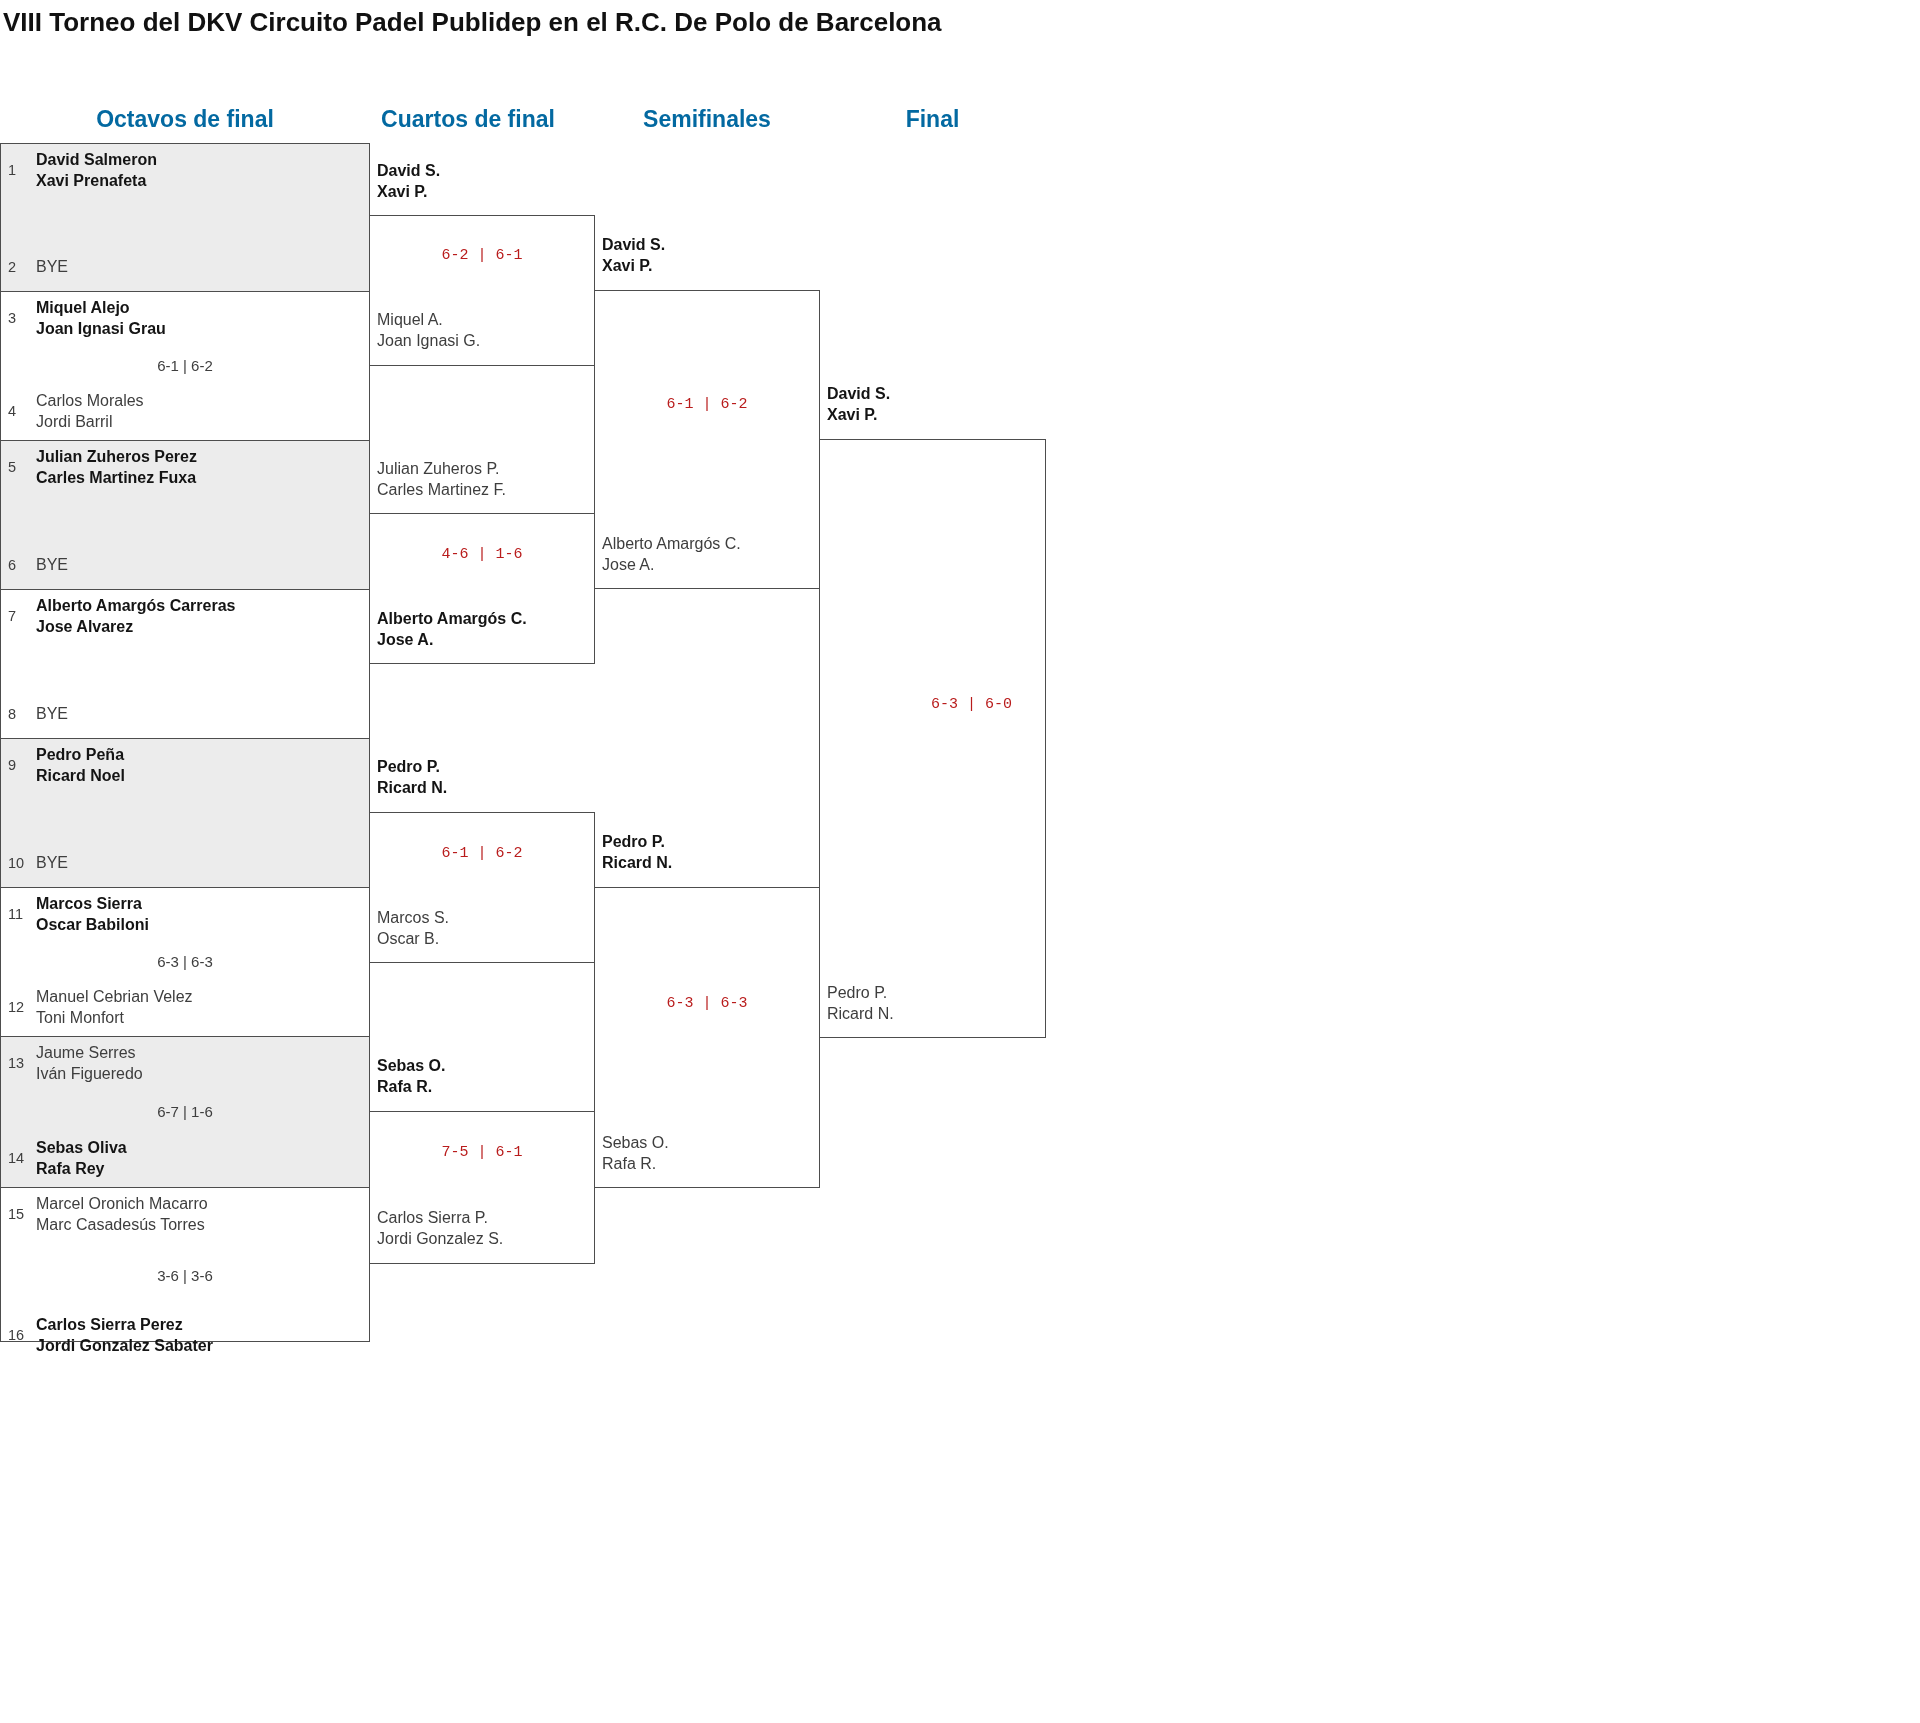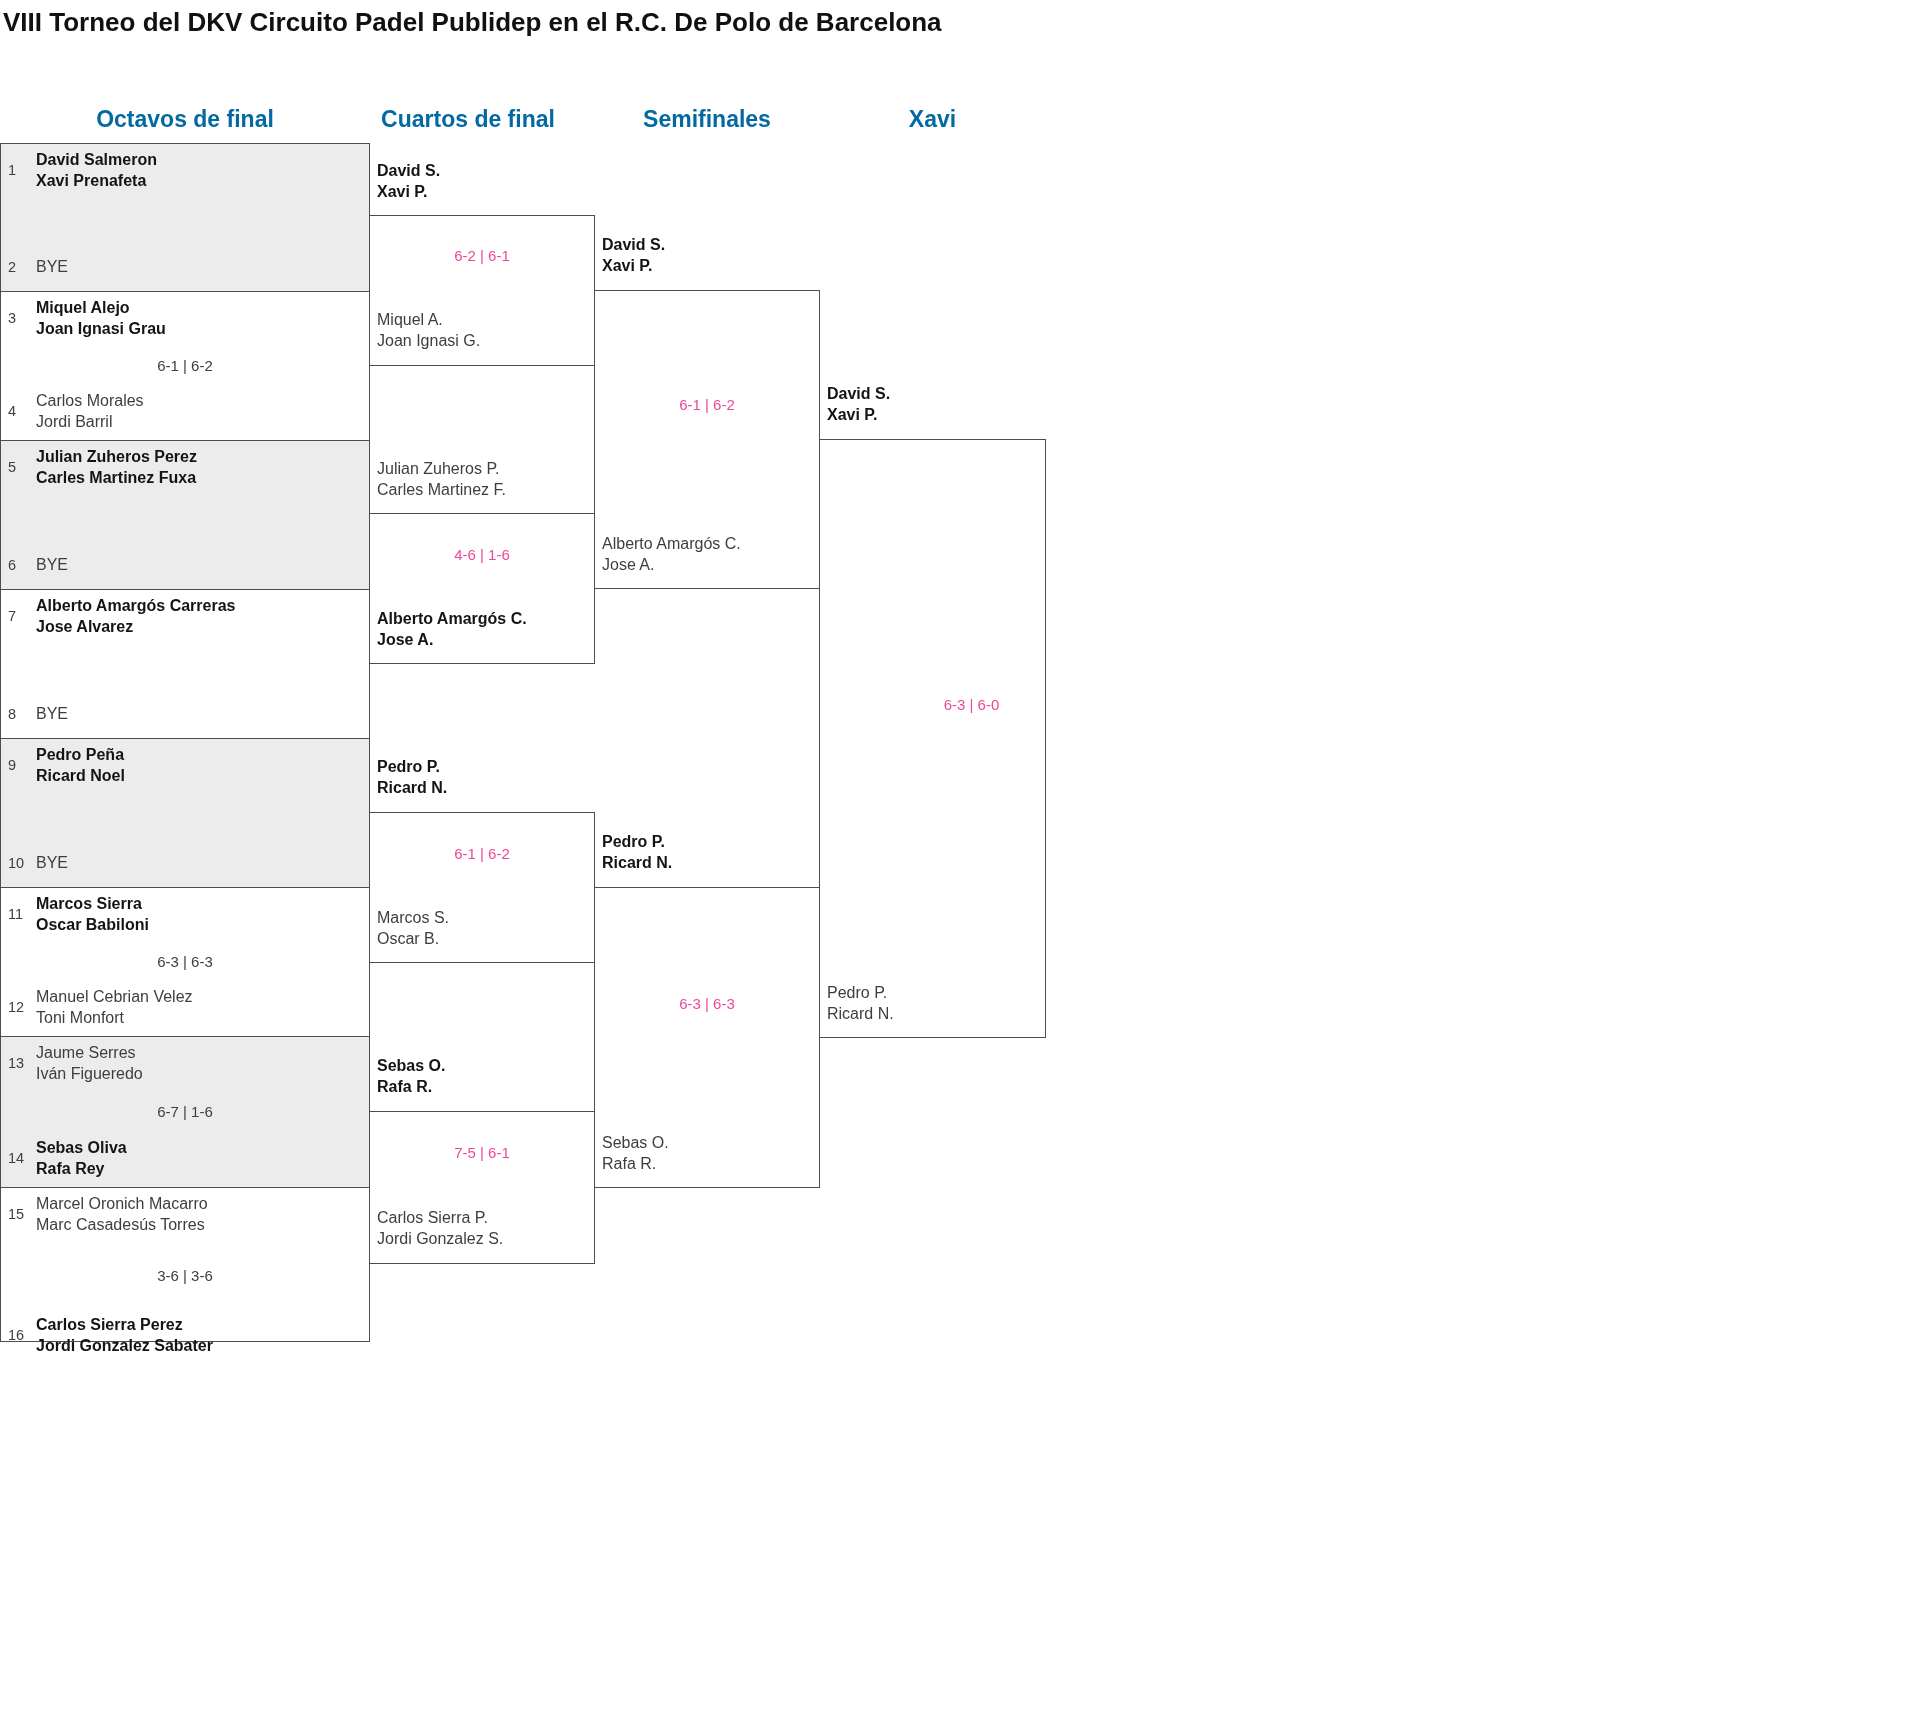--- a/index.html
+++ b/index.html
@@ -30,35 +30,35 @@
   .seed{flex:0 0 20px;font-size:14.5px;line-height:16px;color:#3e3e3e;}
   .nl{display:block;font-size:16px;line-height:21px;}
   .w .nl{font-weight:700;color:#141414;}
   .l .nl{font-weight:400;color:#3e3e3e;}
   .row-score{position:absolute;left:0;right:0;top:calc(50% - 11px);text-align:center;
              font-size:15px;line-height:21px;color:#3e3e3e;}
 
   
   .mbox{position:absolute;border:1.5px solid #4d4d4d;box-sizing:border-box;background:transparent;}
   .entry{position:absolute;width:218px;}
-  .score{position:absolute;font-size:15px;line-height:21px;color:#ec4899;text-align:center;}
+  .score{position:absolute;font-size:15px;line-height:21px;color:#b91c1c;text-align:center;font-family:Liberation Mono, monospace;}
 </style>
 </head>
 <body>
 
 <div class="stage">
 
   <div class="title">
     <div>VIII Torneo del DKV Circuito Padel Publidep en el R.C. De Polo de Barcelona</div>
   </div>
 
   <div class="round-h" style="left:0;width:370px">Octavos de final</div>
   <div class="round-h" style="left:355px;width:226px">Cuartos de final</div>
   <div class="round-h" style="left:594px;width:226px">Semifinales</div>
-  <div class="round-h" style="left:819px;width:227px">Xavi</div>
+  <div class="round-h" style="left:819px;width:227px">Final</div>
 
   <div class="r16-col">
 
     <div class="r16-row shade" style="height:148px">
       <div class="slot slot-a">
         <span class="seed">1</span>
         <span class="names w">
           <span class="nl">David Salmeron</span>
           <span class="nl">Xavi Prenafeta</span>
         </span>

